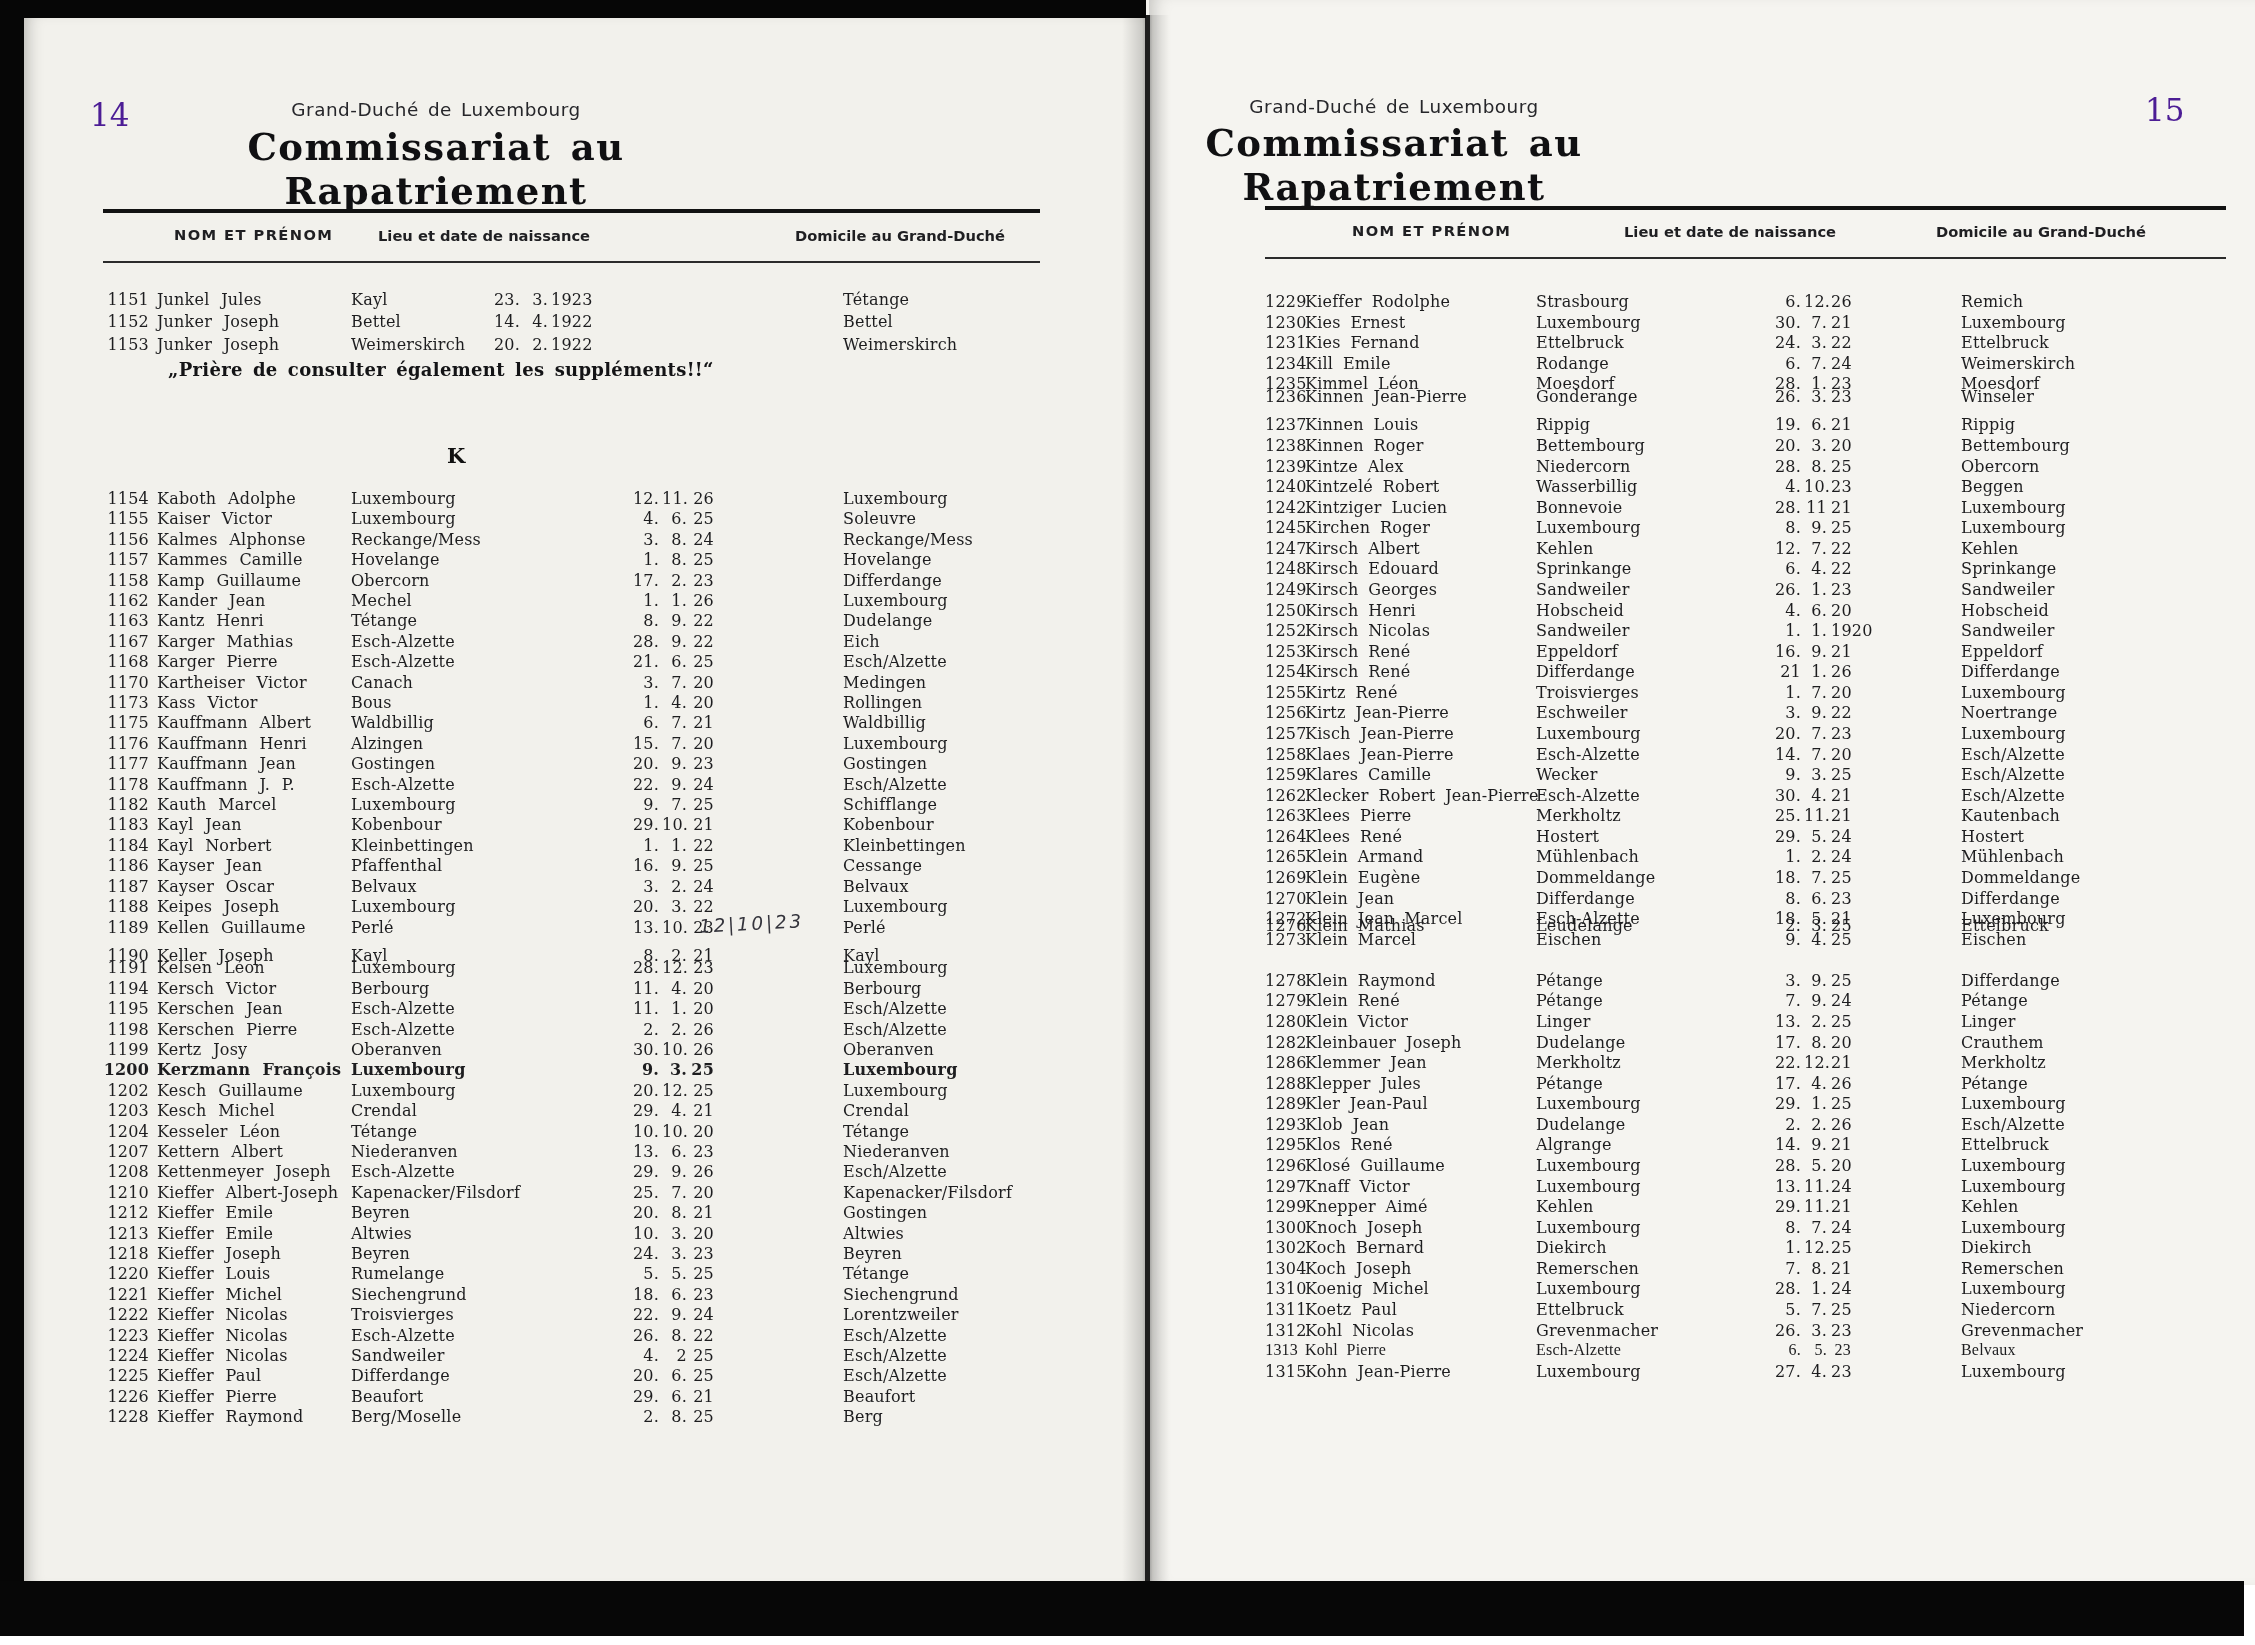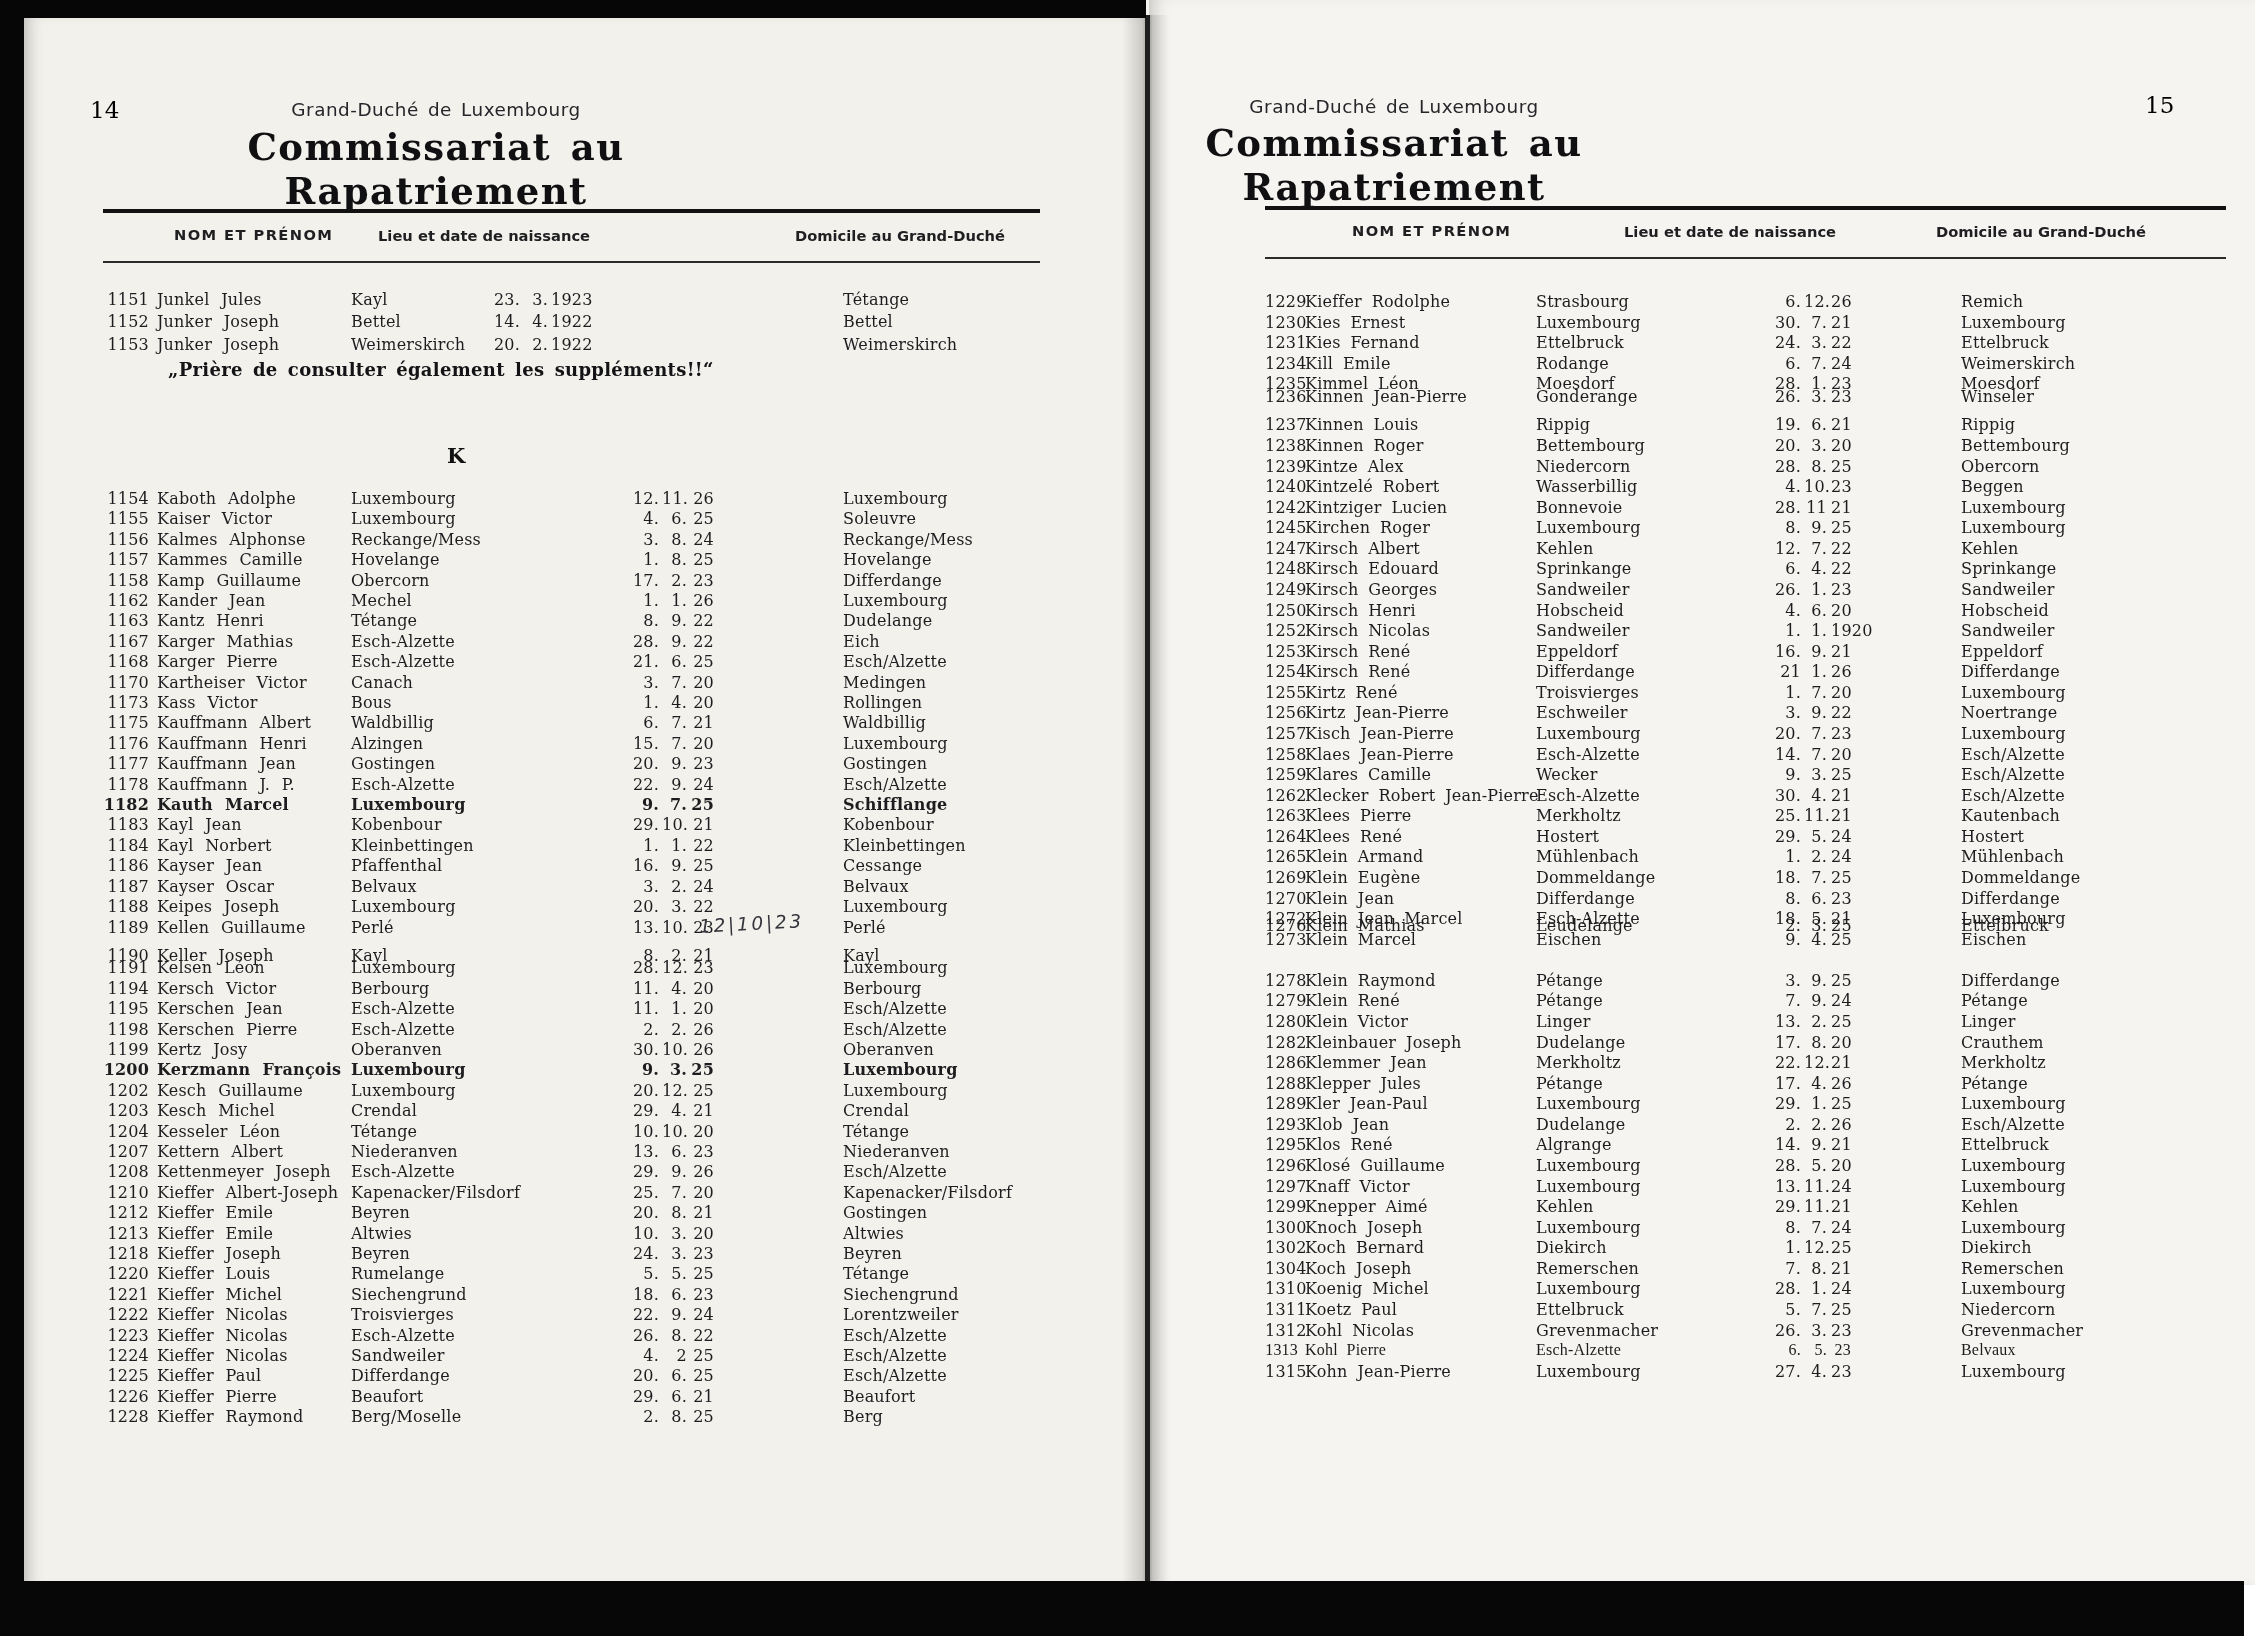--- a/index.html
+++ b/index.html
@@ -12,21 +12,21 @@
     box-shadow:inset 13px 0 16.5px -11px rgba(0,0,0,.28)}
   .paper-right{position:absolute;left:1149px;top:0;width:1107px;height:1585px;background:#f5f4f0;
     box-shadow:inset 14.7px 0 18.4px -11px rgba(0,0,0,.22)}
   .edge-top{position:absolute;left:0;top:0;width:1146px;height:18.4px;background:#060606}
   .edge-left{position:absolute;left:0;top:0;width:24px;height:1635px;background:#060606}
   .edge-bottom{position:absolute;left:0;top:1581px;width:2244px;height:55px;background:#070707}
   .gutter-shadow{position:absolute;left:1122px;top:14.7px;width:48px;height:1567px;
     background:linear-gradient(90deg,rgba(0,0,0,0) 0%,rgba(0,0,0,.16) 42%,rgba(0,0,0,.32) 52%,rgba(0,0,0,.10) 64%,rgba(0,0,0,0) 100%)}
   .gutter-line{position:absolute;left:1145px;top:14.7px;width:4.6px;height:1567px;background:#1f1f1f}
 
-  .pageno{position:absolute;font-size:23px;color:#000000}
+  .pageno{position:absolute;font-size:31px;color:#4c1d95}
   .kicker{position:absolute;text-align:center;font-family:"DejaVu Sans",sans-serif;
     font-size:18.4px;letter-spacing:0.5px;color:#26262a;word-spacing:2.8px}
   .title{position:absolute;text-align:center;font-weight:bold;font-size:37px;
     letter-spacing:1.4px;color:#101012;word-spacing:5.5px}
   .rule-thick{position:absolute;height:3.7px;background:#121212}
   .rule-thin{position:absolute;height:1.8px;background:#2b2b2b}
   .colhead{position:absolute;font-family:"DejaVu Sans",sans-serif;font-size:14.7px;
     font-weight:bold;color:#1f1f22}
   .colhead.caps{letter-spacing:1.4px}
   .notice{position:absolute;font-weight:bold;font-size:18px;letter-spacing:0.3px;word-spacing:3.7px;color:#141416}
@@ -242,21 +242,21 @@
       </div>
       <div class="row" style="top: 286px;">
         <span class="c n">1178</span>
         <span class="c nm">Kauffmann J. P.</span>
         <span class="c pl">Esch-Alzette</span>
         <span class="c d1">22.</span>
         <span class="c d2">9.</span>
         <span class="c d3">24</span>
         <span class="c dom">Esch/Alzette</span>
       </div>
-      <div class="row" style="top: 306px; font-weight: bold;">
+      <div class="row" style="top: 306px;">
         <span class="c n">1182</span>
         <span class="c nm">Kauth Marcel</span>
         <span class="c pl">Luxembourg</span>
         <span class="c d1">9.</span>
         <span class="c d2">7.</span>
         <span class="c d3">25</span>
         <span class="c dom">Schifflange</span>
       </div>
       <div class="row" style="top: 326px;">
         <span class="c n">1183</span>

